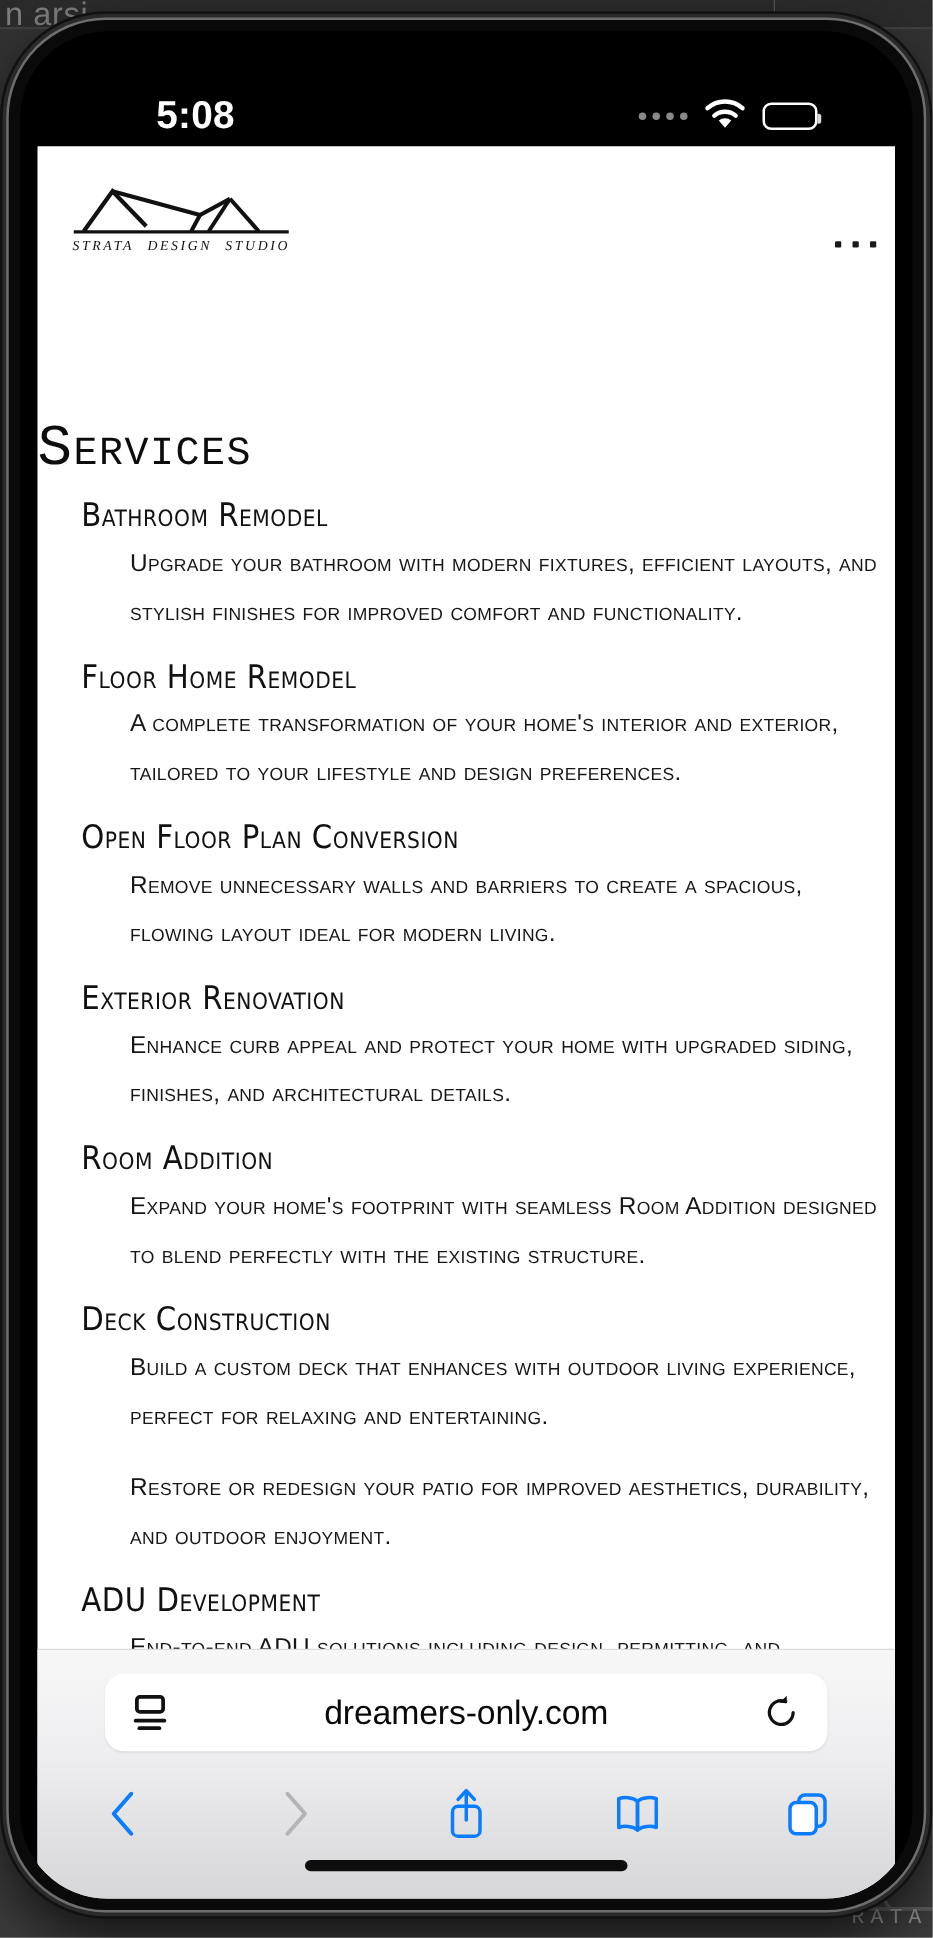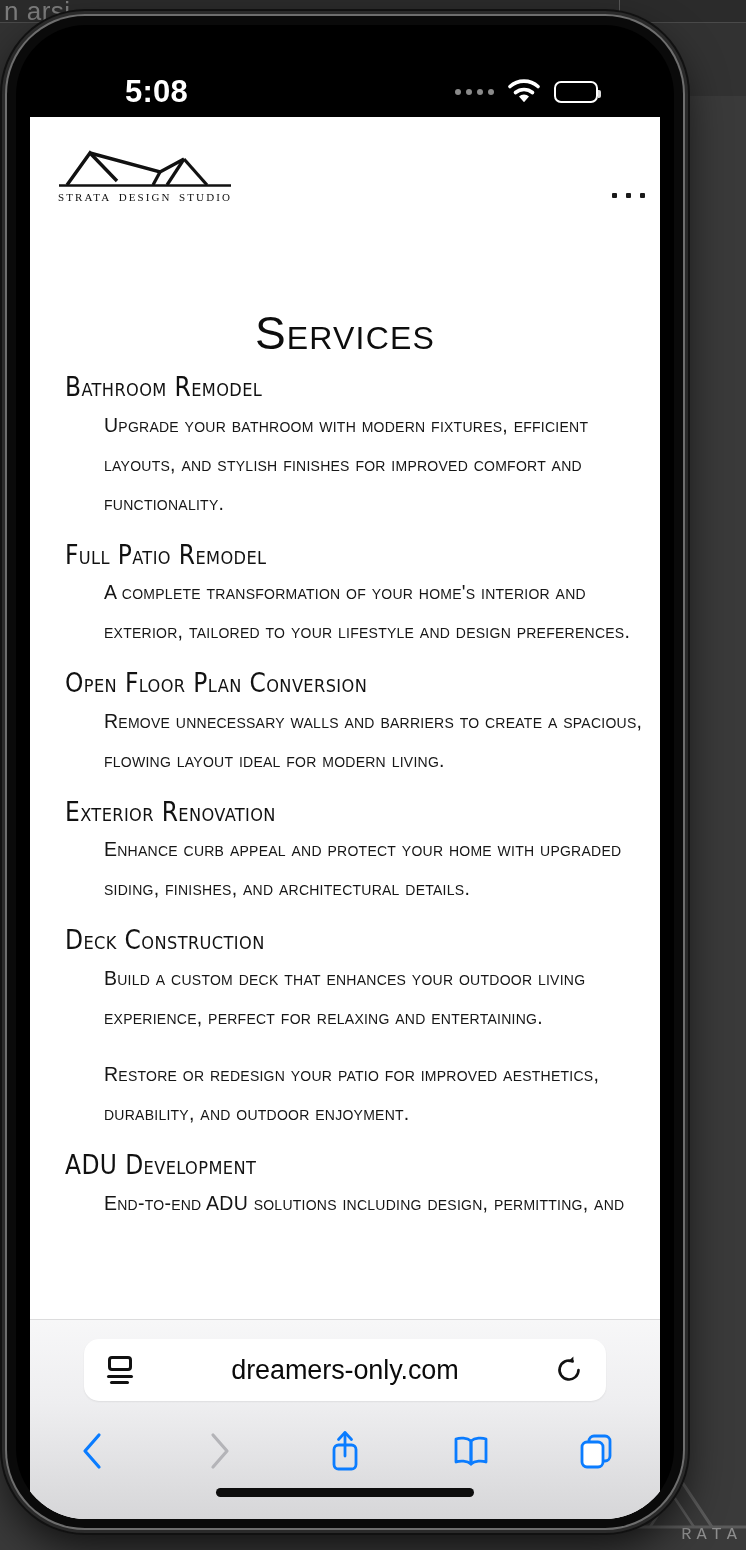--- a/index.html
+++ b/index.html
@@ -39,21 +39,21 @@
   #bg-watermark-text {
     position:absolute; right:4px; bottom:6px;
     font-size:17px; letter-spacing:5px; color:#8e8e8e;
     font-family:Liberation Mono, monospace;
   }
 
   
   #phone {
     position:absolute;
     left:7px; top:16px;
-    width:676px; height:1512px;
+    width:732px; height:1512px;
     border-radius:78px;
     background:#0a0a0a;
     box-shadow:
       0 0 0 2px #6e6e6e,
       0 0 0 5px #2a2a2a,
       0 0 0 7px #111,
       0 18px 44px rgba(0,0,0,.75);
     overflow:hidden;
   }
   #screen {
@@ -91,48 +91,48 @@
   }
 
   
   #webpage {
     position:absolute;
     left:14px; right:14px; top:92px; bottom:0;
     background:#fff;
     overflow:hidden;
   }
   #site-header {
-    position:relative; height:135px;
+    position:relative; height:135px;font-style:italic;
   }
   #logo {
     position:absolute; left:27px; top:28px;
     width:176px; height:62px;
   }
   #logo svg { display:block; width:176px; height:46px; }
   #logo-words {
     display:flex; justify-content:space-between;
     width:176px; margin-top:0px; padding:0 1px;
     font-family:"Liberation Serif", serif;
     font-size:11px; letter-spacing:2.1px; color:#111;
   }
   #menu-dots {
     position:absolute; right:15px; top:76px;
     display:flex; gap:9px;
   }
   #menu-dots i { display:block; width:5px; height:5px; background:#1a1a1a; border-radius:1px; }
   #page-title {
-    text-align:center;
+    text-align:left;
     font-size:46px;
     letter-spacing:1.2px;
     color:#0d0d0d;
     font-variant:small-caps;
     font-weight:400;
-    margin-top:58px;
+    margin-top:84px;
     line-height:1;
-    font-family:Liberation Sans, sans-serif;
+    font-family:Liberation Mono, monospace;
   }
   #services-list { margin-top:17px; padding:0 2px 0 0; }
   .service { margin-bottom:18px; }
   .service-name {
     font-size:26px;
     color:#111;
     font-variant:small-caps;
     letter-spacing:.4px;
     margin-left:35px;
     line-height:1.1;
@@ -261,39 +261,43 @@
       <h1 id="page-title">Services</h1>
 
       <div id="services-list">
 
         <div class="service">
           <div class="service-name">Bathroom Remodel</div>
           <div class="service-desc">Upgrade your bathroom with modern fixtures, efficient layouts, and stylish finishes for improved comfort and functionality.</div>
         </div>
 
         <div class="service">
-          <div class="service-name">Full Patio Remodel</div>
+          <div class="service-name">Floor Home Remodel</div>
           <div class="service-desc">A complete transformation of your home's interior and exterior, tailored to your lifestyle and design preferences.</div>
         </div>
 
 
         <div class="service">
           <div class="service-name">Open Floor Plan Conversion</div>
           <div class="service-desc">Remove unnecessary walls and barriers to create a spacious, flowing layout ideal for modern living.</div>
         </div>
 
         <div class="service">
           <div class="service-name">Exterior Renovation</div>
           <div class="service-desc">Enhance curb appeal and protect your home with upgraded siding, finishes, and architectural details.</div>
         </div>
 
+        <div class="service">
+          <div class="service-name">Room Addition</div>
+          <div class="service-desc">Expand your home's footprint with seamless Room Addition designed to blend perfectly with the existing structure.</div>
+        </div>
 
         <div class="service">
           <div class="service-name">Deck Construction</div>
-          <div class="service-desc">Build a custom deck that enhances your outdoor living experience, perfect for relaxing and entertaining.</div>
+          <div class="service-desc">Build a custom deck that enhances with outdoor living experience, perfect for relaxing and entertaining.</div>
         </div>
 
         <div class="service">
           <div class="service-desc">Restore or redesign your patio for improved aesthetics, durability, and outdoor enjoyment.</div>
         </div>
 
         <div class="service">
           <div class="service-name">ADU Development</div>
           <div class="service-desc">End-to-end ADU solutions including design, permitting, and</div>
         </div>

